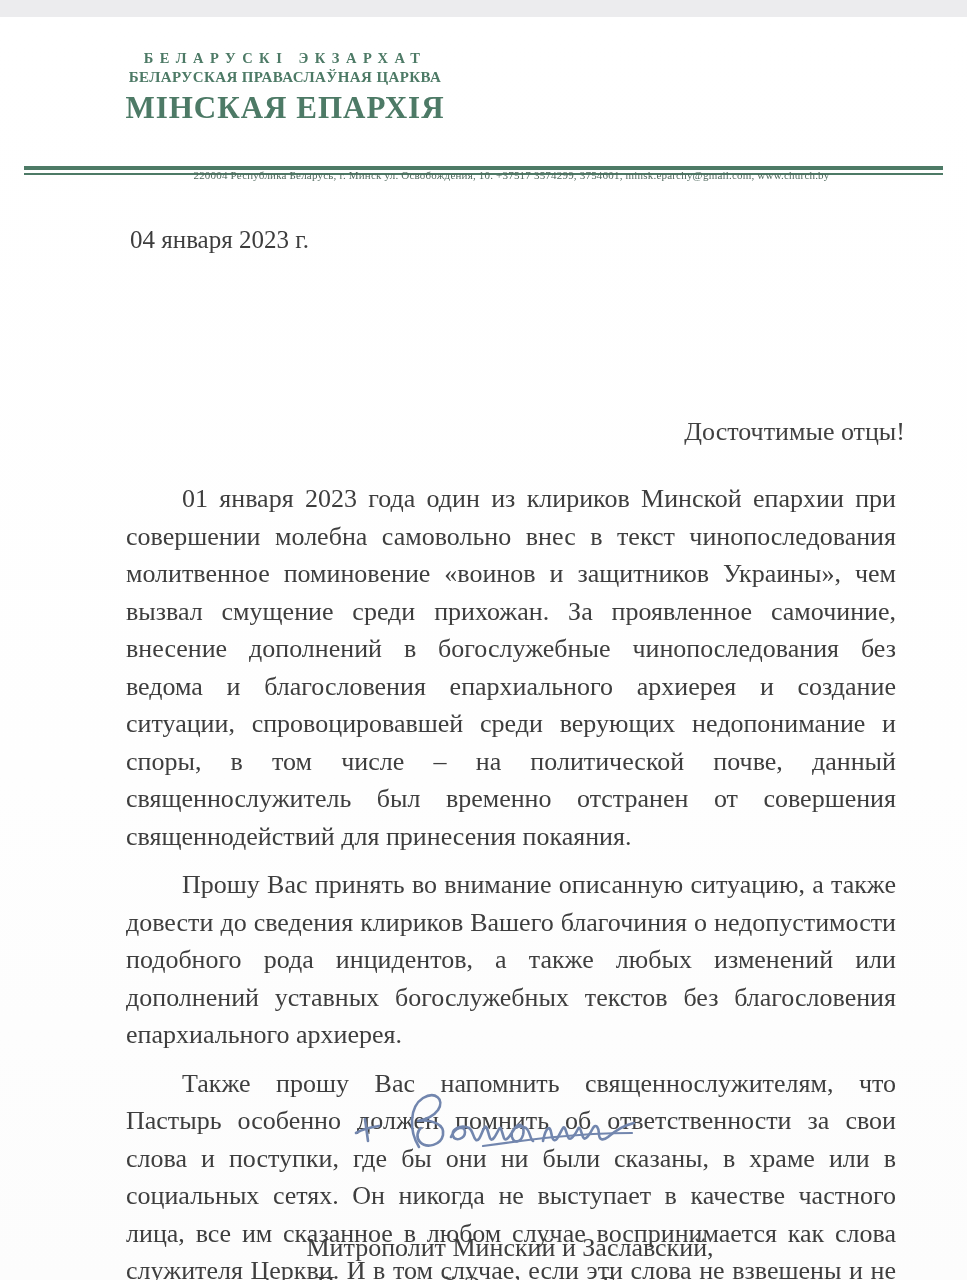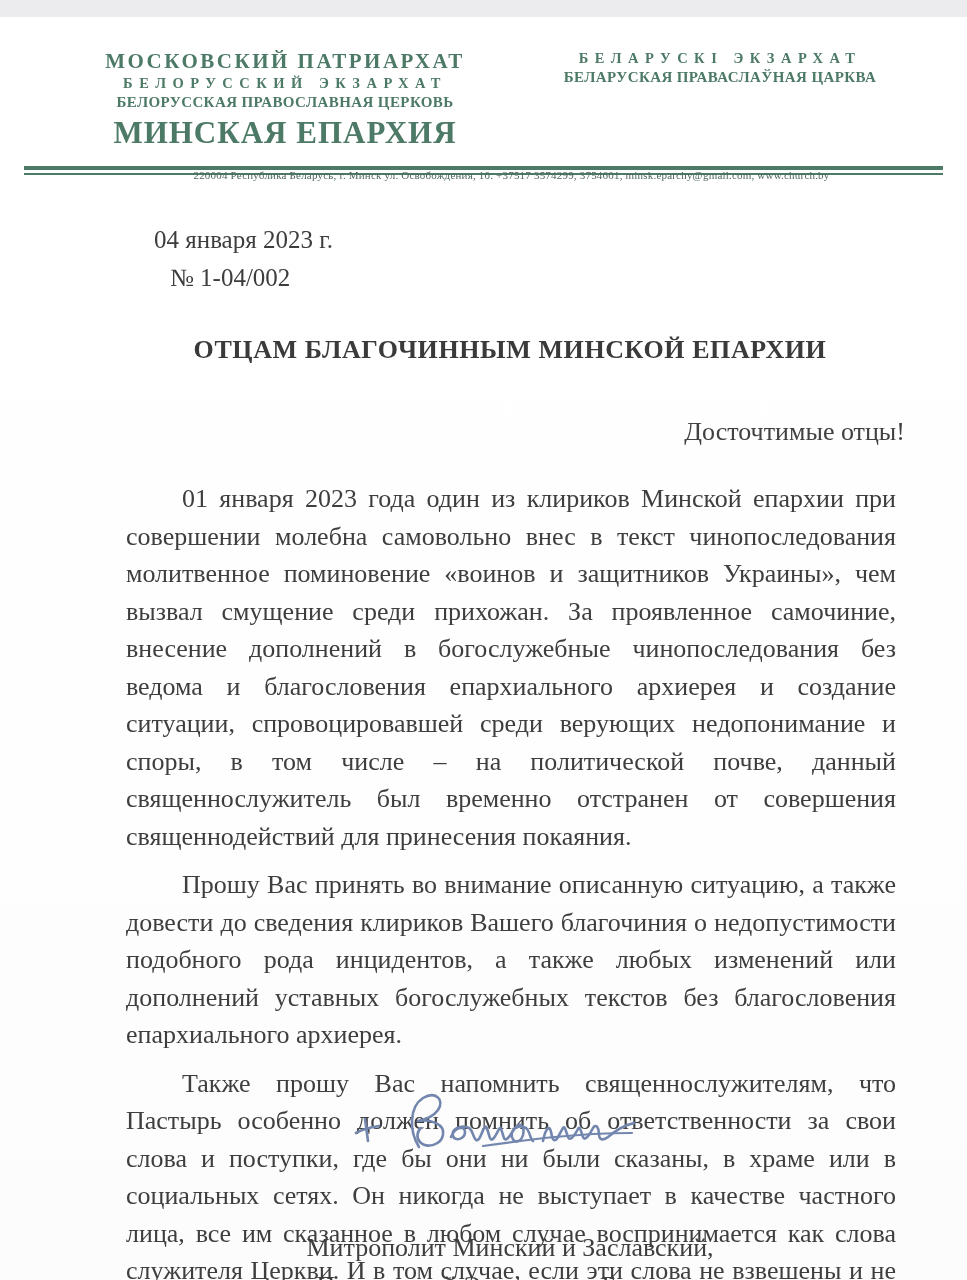--- a/index.html
+++ b/index.html
@@ -67,21 +67,20 @@
     padding-left: 28px;
   }
   
   .ref-block {
     position: absolute;
     top: 204px;
     left: 130px;
     font-size: 25px;
     line-height: 38px;
     color: #3d3d3d;
-    margin-left: 24px;
   }
   .ref-number { padding-left: 16px; }
   
   .recipient-heading {
     position: absolute;
     top: 318px;
     left: 115px;
     width: 790px;
     text-align: center;
     font-size: 26px;
@@ -133,41 +132,34 @@
 </style>
 </head>
 <body>
 
 <div class="scan-strip-top"></div>
 
 <div class="page">
 
   <div class="letterhead">
     <div class="lh-block">
-      <div class="lh-line1">МОСКОВСКИЙ ПАТРИАРХАТ</div>
-      <div class="lh-line2">БЕЛОРУССКИЙ ЭКЗАРХАТ</div>
-      <div class="lh-line3">БЕЛОРУССКАЯ ПРАВОСЛАВНАЯ ЦЕРКОВЬ</div>
-      <div class="lh-line4">МИНСКАЯ ЕПАРХИЯ</div>
-    </div>
-    <div class="lh-block">
       <div class="lh-line2">БЕЛАРУСКІ ЭКЗАРХАТ</div>
       <div class="lh-line3">БЕЛАРУСКАЯ ПРАВАСЛАЎНАЯ ЦАРКВА</div>
+      <div class="lh-line4">МІНСКАЯ ЕПАРХІЯ</div>
     </div>
   </div>
 
   <div class="rule"></div>
 
   <div class="address-line">220004 Республика Беларусь, г. Минск ул. Освобождения, 10.  +37517 3574299, 3754601, minsk.eparchy@gmail.com, www.church.by</div>
 
   <div class="ref-block">
     <div class="ref-date">04 января 2023 г.</div>
-    <div class="ref-number">№ 1-04/002</div>
   </div>
 
-  <div class="recipient-heading">ОТЦАМ БЛАГОЧИННЫМ МИНСКОЙ ЕПАРХИИ</div>
 
   <div class="salutation">Досточтимые отцы!</div>
 
   <div class="letter-body">
     <p>01 января 2023 года один из клириков Минской епархии при совершении молебна самовольно внес в текст чинопоследования молитвенное поминовение «воинов и защитников Украины», чем вызвал смущение среди прихожан. За проявленное самочиние, внесение дополнений в богослужебные чинопоследования без ведома и благословения епархиального архиерея и создание ситуации, спровоцировавшей среди верующих недопонимание и споры, в том числе – на политической почве, данный священнослужитель был временно отстранен от совершения священнодействий для принесения покаяния.</p>
     <p>Прошу Вас принять во внимание описанную ситуацию, а также довести до сведения клириков Вашего благочиния о недопустимости подобного рода инцидентов, а также любых изменений или дополнений уставных богослужебных текстов без благословения епархиального архиерея.</p>
     <p>Также прошу Вас напомнить священнослужителям, что Пастырь особенно должен помнить об ответственности за свои слова и поступки, где бы они ни были сказаны, в храме или в социальных сетях. Он никогда не выступает в качестве частного лица, все им сказанное в любом случае воспринимается как слова служителя Церкви. И в том случае, если эти слова не взвешены и не обдуманы, они приносят вред не только ему и его аудитории, но и всей Церкви.</p>
   </div>
 
   <div class="signature-wrap" role="img" aria-label="+ Вениамин">

